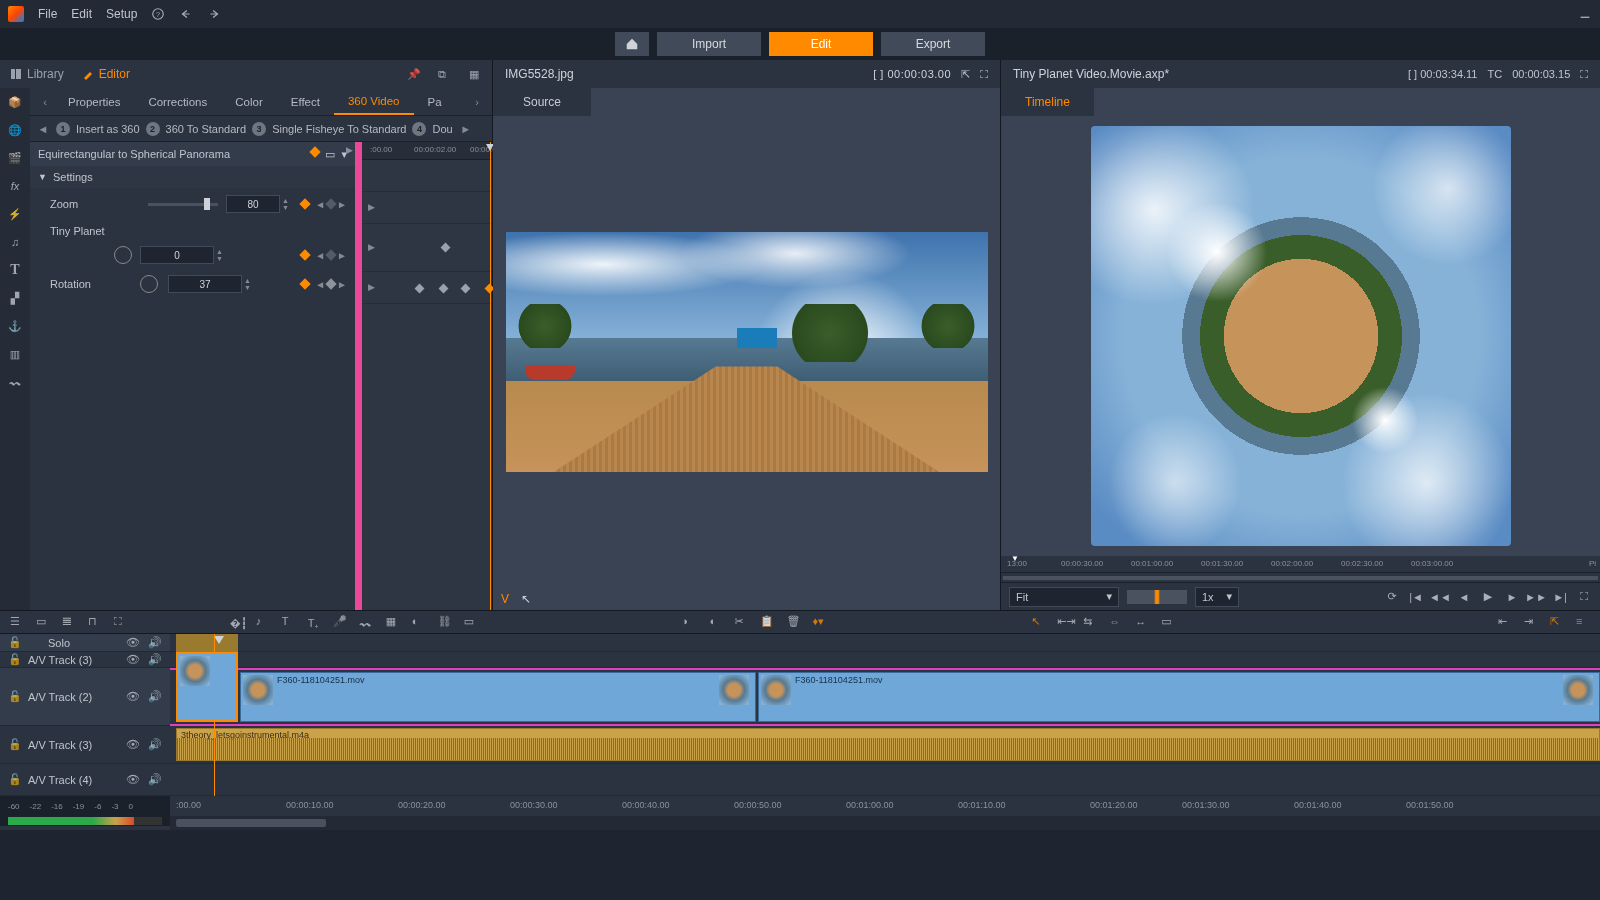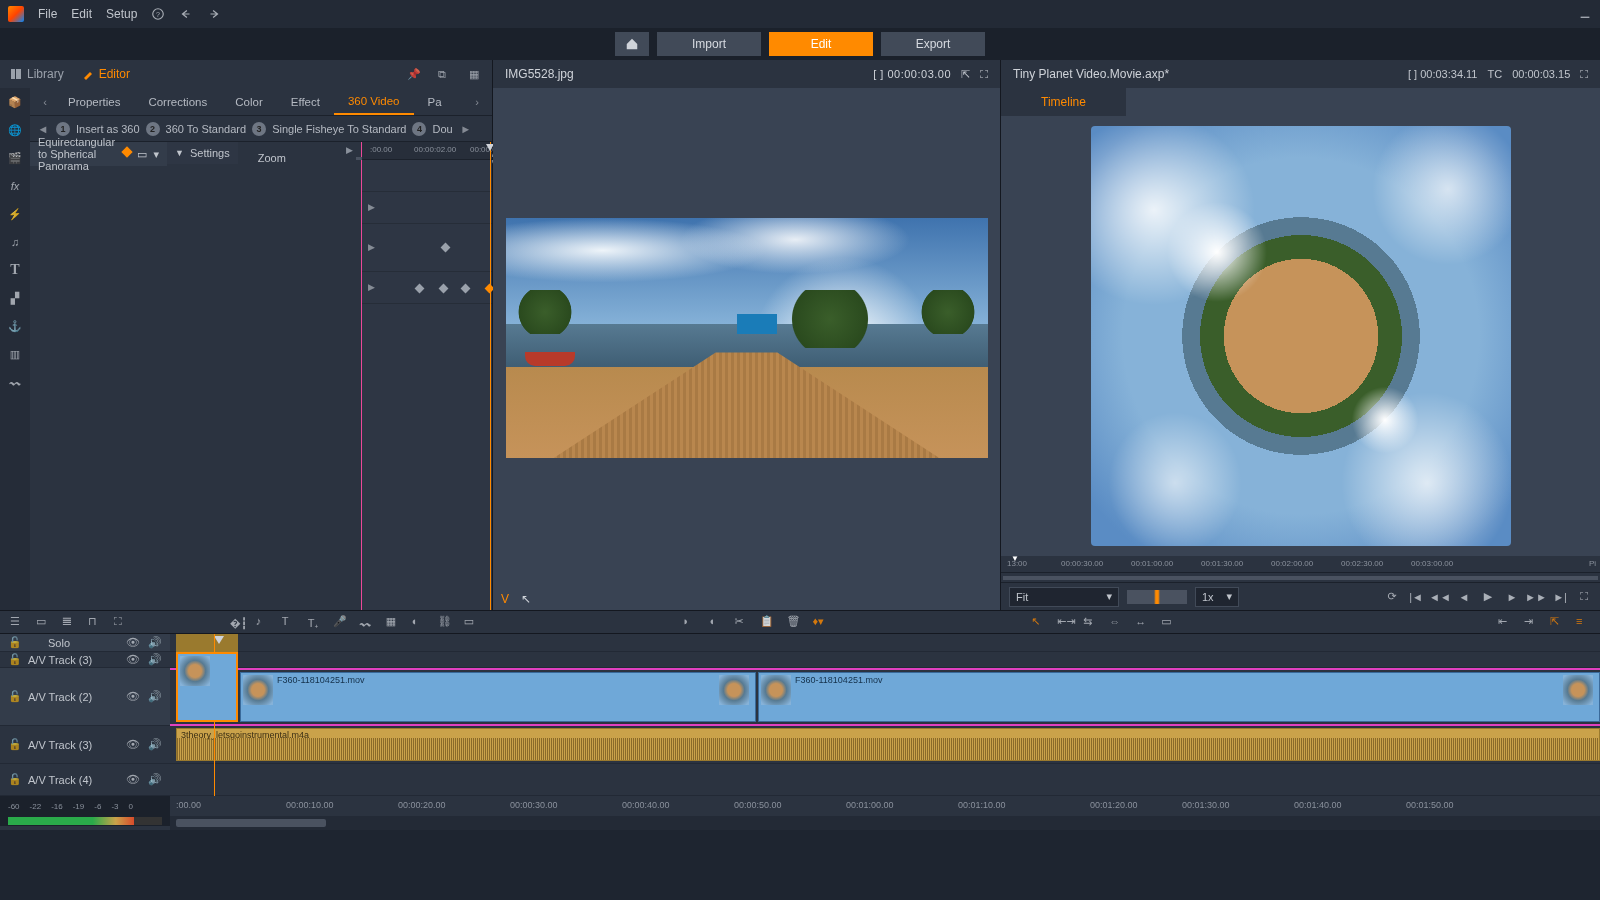--- a/index.html
+++ b/index.html
@@ -34,21 +34,21 @@
 .proppanel{width:463px;background:#2b3340;display:flex;flex-direction:column;border-right:1px solid #141820}
 .prop-tabs{height:28px;display:flex;align-items:center;padding:0 6px;gap:0;border-bottom:1px solid #1b212b;position:relative;overflow:hidden}
 .prop-tabs .arrow{width:18px;text-align:center;opacity:.6;cursor:pointer}
 .prop-tab{padding:0 14px;height:100%;display:flex;align-items:center;cursor:pointer;font-size:11.5px;color:#b5bac2}
 .prop-tab.active{color:#ff8a00;border-bottom:2px solid #ff8a00}
 .preset-row{height:26px;display:flex;align-items:center;padding:0 6px;gap:6px;border-bottom:1px solid #1b212b;overflow:hidden;white-space:nowrap}
 .preset-row .arrow{width:14px;text-align:center;opacity:.6;cursor:pointer}
 .preset{display:flex;align-items:center;gap:6px;cursor:pointer;font-size:11px;color:#b5bac2}
 .preset .num{width:14px;height:14px;border-radius:50%;background:#6e7683;color:#222;font-size:9px;display:flex;align-items:center;justify-content:center;font-weight:bold}
 .kf-split{flex:1;display:flex;min-height:0}
-.kf-left{width:332px;display:flex;flex-direction:row;border-right:1px solid #ec4899}
+.kf-left{width:332px;display:flex;flex-direction:column;border-right:7px solid #ec4899}
 .kf-right{flex:1;display:flex;flex-direction:column;position:relative;background:#2e3644}
 .fx-head{height:24px;background:#333c4a;display:flex;align-items:center;padding:0 8px;gap:8px;font-size:11px}
 .fx-head .icons{margin-left:auto;display:flex;gap:6px}
 .diamond{width:8px;height:8px;background:#ff8a00;transform:rotate(45deg);display:inline-block;cursor:pointer}
 .diamond.off{background:#6e7683}
 .kf-ctrl{display:flex;align-items:center;gap:2px}
 .kf-ctrl span{opacity:.6;font-size:10px;cursor:pointer}
 .sett{height:22px;display:flex;align-items:center;padding:0 8px;gap:6px;font-size:11px;background:#2e3644}
 .sett .tri{font-size:9px}
 .param{display:flex;align-items:center;padding:2px 8px 2px 20px;height:32px;font-size:11px}
@@ -77,21 +77,21 @@
 .pano .sky{position:absolute;inset:0 0 55% 0;background:radial-gradient(circle at 70% 120%, #fff 0%, transparent 25%),radial-gradient(ellipse at 20% 30%, #eef4f9 0%, transparent 30%),radial-gradient(ellipse at 60% 20%, #e8eef5 0%, transparent 28%),linear-gradient(to bottom,#3f73ae,#86b2d8)}
 .pano .mid{position:absolute;top:44%;left:0;right:0;height:18%;background:linear-gradient(to bottom,#577a92,#3f5e74)}
 .pano .dock{position:absolute;bottom:0;left:10%;right:10%;height:44%;background:repeating-linear-gradient(90deg,#b9874e 0 3px,#a97a44 3px 6px);clip-path:polygon(42% 0,58% 0,100% 100%,0 100%)}
 .pano .house{position:absolute;top:40%;left:48%;width:40px;height:20px;background:#1a7cb8}
 .pano .tree{position:absolute;top:30%;width:60px;height:44px;background:radial-gradient(circle,#3a5e2a 0%,#2a4a1e 70%,transparent 72%)}
 .pano .boat{position:absolute;top:56%;left:4%;width:50px;height:14px;background:#b83a2a;border-radius:0 0 10px 10px}
 .sp-foot{height:22px;display:flex;align-items:center;padding:0 8px;gap:12px}
 .sp-foot span{color:#ff8a00;font-size:12px;cursor:pointer}
 .tlpane{flex:1;background:#394353;display:flex;flex-direction:column}
 .tp-tab{height:28px;display:flex;align-items:center}
-.tp-tab .t{padding:0 40px;height:100%;display:flex;align-items:center;background:#2b3340;color:#ff8a00;font-size:12px;cursor:pointer}
+.tp-tab .t{padding:0 24px;height:100%;display:flex;align-items:center;background:#2b3340;color:#ff8a00;font-size:12px;cursor:pointer}
 .planet-wrap{flex:1;display:flex;align-items:center;justify-content:center;background:#394353;position:relative}
 .planet{width:420px;height:420px;background:radial-gradient(circle at 30% 30%,#fff 0%,transparent 12%),radial-gradient(circle at 70% 70%,#fff 0%,transparent 8%),radial-gradient(circle,#c6935a 0% 26%,#3a5e2a 26% 34%,#577a92 34% 40%,#86b2d8 40% 60%,#5a8cc4 90%);border-radius:4px;position:relative;overflow:hidden}
 .planet::after{content:"";position:absolute;inset:0;background:radial-gradient(ellipse at 15% 20%,rgba(255,255,255,.85) 0%,transparent 20%),radial-gradient(ellipse at 85% 15%,rgba(255,255,255,.7) 0%,transparent 15%),radial-gradient(ellipse at 80% 85%,rgba(255,255,255,.75) 0%,transparent 18%),radial-gradient(ellipse at 20% 85%,rgba(255,255,255,.6) 0%,transparent 14%)}
 .tp-ruler{height:16px;background:#2b3340;position:relative;font-size:8px;color:#8a919c}
 .tp-scrub{height:10px;background:#2b3340;position:relative;border-top:1px solid #1b212b}
 .tp-scrub .bar{position:absolute;left:2px;right:2px;top:3px;height:4px;background:#4a5260}
 .tp-ctrl{height:28px;background:#2b3340;display:flex;align-items:center;padding:0 8px;gap:8px;border-top:1px solid #1b212b}
 .fitdd{width:110px;height:20px;background:#1f2530;border:1px solid #414a58;display:flex;align-items:center;padding:0 6px;font-size:11px;cursor:pointer}
 .fitdd .car{margin-left:auto}
 .shuttle{width:60px;height:14px;background:linear-gradient(90deg,#4a5260 0%,#4a5260 45%,#ff8a00 48%,#ff8a00 52%,#4a5260 55%);position:relative}
@@ -296,20 +296,23 @@
           <div class="kfgrp">
               <span class="diamond"></span>
               <div class="kf-ctrl">
                 <span>◄</span>
                 <span class="diamond off"></span>
                 <span>►</span>
               </div>
             </div>
         </div>
 
+        <div class="param" style="height:22px">
+          <span class="lbl">Tiny Planet</span>
+        </div>
         <div class="param" style="padding-left:40px;height:26px">
           <span style="width:70px;display:flex;justify-content:flex-end;padding-right:8px">
               <span class="rotknob"></span>
             </span>
           <div class="numbox" style="width:74px">0</div>
           <div class="spin">
               <span>▲</span>
               <span>▼</span>
             </div>
           <div class="kfgrp">
@@ -363,20 +366,23 @@
           <span class="d g" style="left:78px"></span>
           <span class="d g" style="left:100px"></span>
           <span class="d" style="left:124px"></span>
         </div>
         <div class="playhead-prop"></div>
       </div>
     </div>
   </div>
 
   <div class="sourcepane">
+    <div class="sp-tab">
+        <div class="t">Source</div>
+      </div>
     <div class="sp-view">
       <div class="pano">
         <div class="sky"></div>
         <div class="mid"></div>
         <div class="tree" style="left:2%"></div>
         <div class="tree" style="left:58%;width:90px;height:58px"></div>
         <div class="tree" style="right:2%"></div>
         <div class="house"></div>
         <div class="dock"></div>
         <div class="boat"></div>

